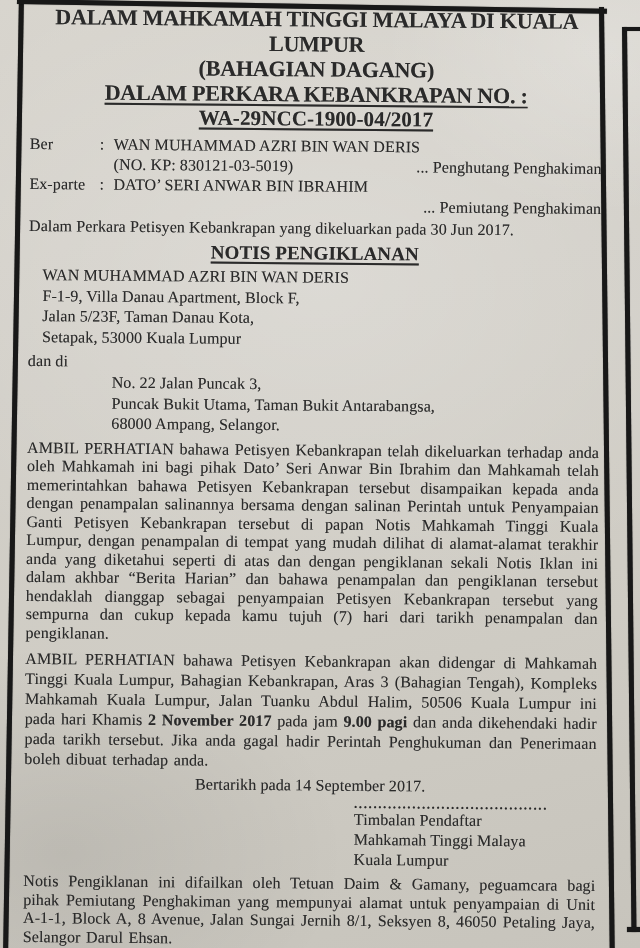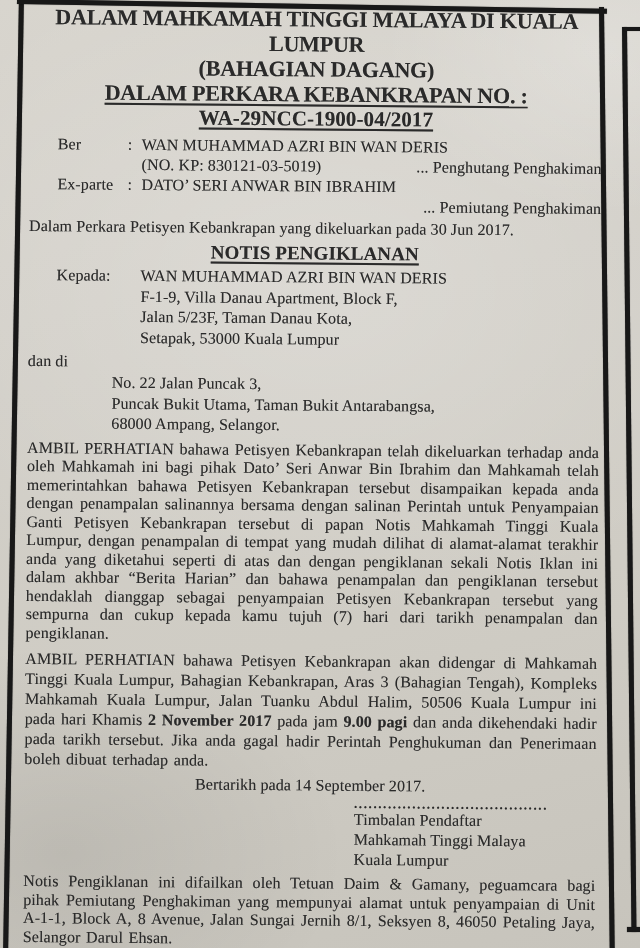--- a/index.html
+++ b/index.html
@@ -33,21 +33,21 @@
     font-size:16px;line-height:19px;letter-spacing:.1px;
     text-shadow:0 0 .5px rgba(40,40,40,.4);
   }
   .b{font-weight:bold;}
   .u{text-decoration:underline;text-decoration-thickness:2px;text-underline-offset:3px;}
   .ctr{text-align:center;}
   .hdr{font-size:22px;line-height:25px;letter-spacing:-.2px;}
   .hdr4{font-size:21px;line-height:25px;}
   .sect-title{font-size:19px;line-height:24px;margin-top:3px;}
   .prow{display:flex;line-height:20px;}
-  .plabel{width:70px;flex:none;margin-left:28px;}
+  .plabel{width:70px;flex:none;}
   .pcolon{width:14px;flex:none;}
   .pvalue{flex:1 1 auto;}
   .role{margin-left:auto;text-align:right;white-space:nowrap;}
   .role-line{text-align:right;line-height:20px;}
   .intro{line-height:20px;margin-top:2px;}
   .kblock{display:flex;margin-top:2px;}
   .kvals{flex:1;}
   .kvals div{line-height:20.5px;}
   .indent{margin-left:84px;}
   .indent div{line-height:20.5px;}
@@ -96,21 +96,20 @@
         <span class="pvalue">DATO’ SERI ANWAR BIN IBRAHIM</span>
       </div>
       <div class="role-line">... Pemiutang Penghakiman</div>
     </div>
 
     <div class="intro">Dalam Perkara Petisyen Kebankrapan yang dikeluarkan pada 30 Jun 2017.</div>
 
     <div class="sect-title b ctr"><span class="u">NOTIS PENGIKLANAN</span></div>
 
     <div class="kblock">
-      <span class="plabel">Kepada:</span>
       <span class="pcolon"></span>
       <div class="kvals">
         <div>WAN MUHAMMAD AZRI BIN WAN DERIS</div>
         <div>F-1-9, Villa Danau Apartment, Block F,</div>
         <div>Jalan 5/23F, Taman Danau Kota,</div>
         <div>Setapak, 53000 Kuala Lumpur</div>
       </div>
     </div>
 
     <div class="indent dandi">dan di</div>

